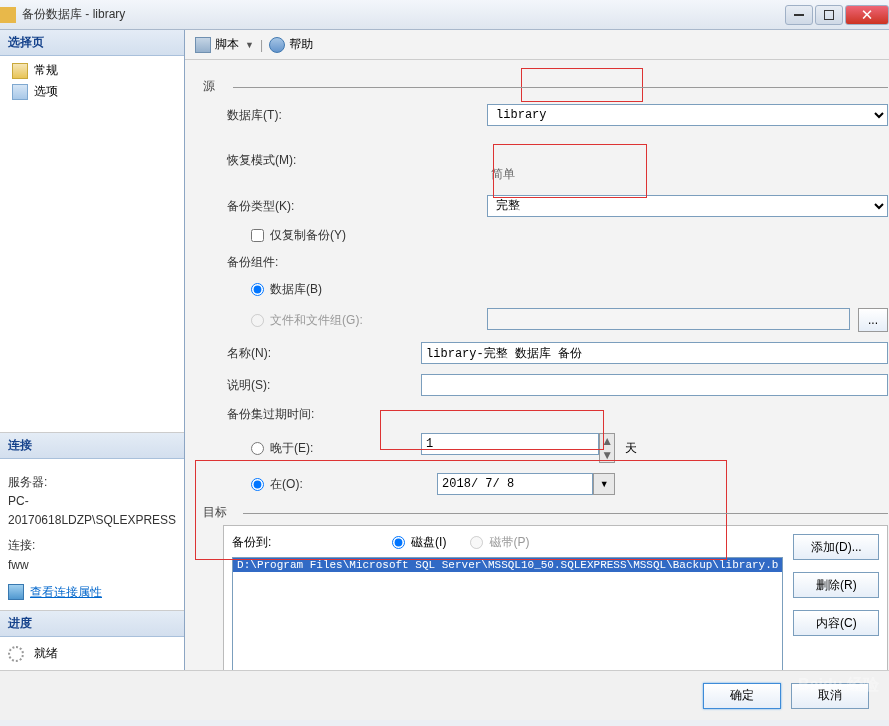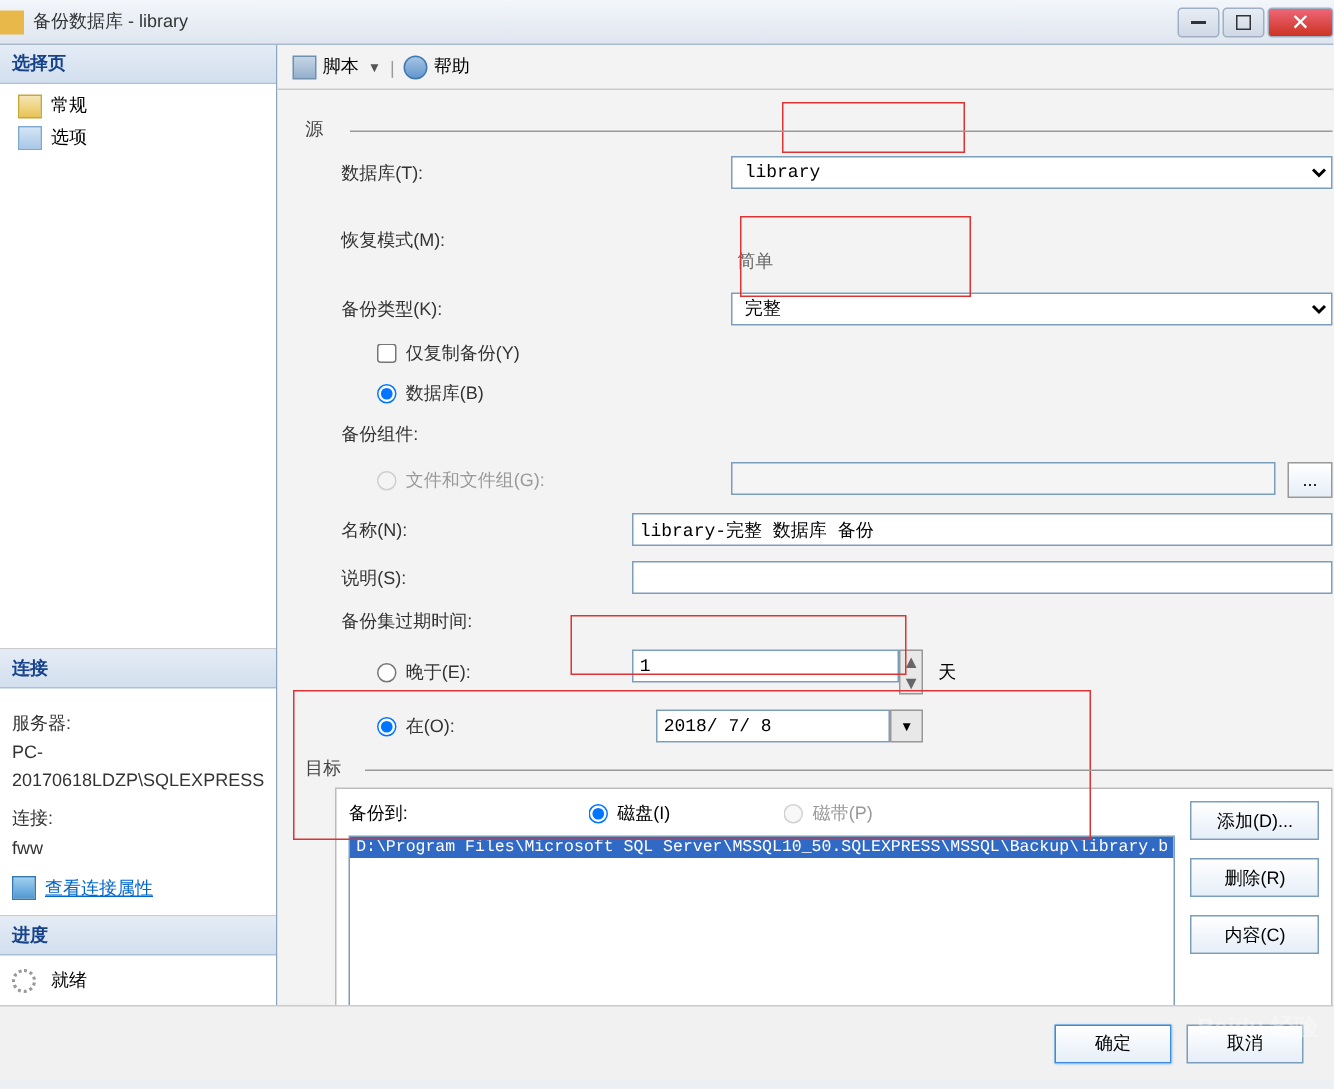--- a/index.html
+++ b/index.html
@@ -50,21 +50,21 @@
     
     select, input[type="text"] { width: 100%; height: 22px; border: 1px solid #7b9ebd; padding: 1px 4px; background: #fff; font-family: "Courier New", monospace; font-size: 12px; }
     .readonly-text { color: #666; padding: 2px 4px; margin-top: 28px; }
     .checkbox-row { display: flex; align-items: center; gap: 6px; padding-left: 24px; }
     .radio-row { display: flex; align-items: center; gap: 6px; }
     
     .dest-panel { border: 1px solid #bbb; background: #fff; margin: 4px 0 4px 20px; padding: 8px; display: flex; gap: 10px; }
     .dest-left { flex: 1; }
     .dest-header { display: flex; align-items: center; padding-bottom: 6px; }
     .dest-label { width: 160px; }
-    .dest-radios { display: flex; gap: 76px; }
+    .dest-radios { display: flex; gap: 24px; }
     .path-list { border: 1px solid #7b9ebd; background: #fff; height: 116px; overflow: auto; }
     .path-selected { background: #316ac5; color: #fff; padding: 1px 4px; font-family: "Courier New", monospace; font-size: 11px; white-space: nowrap; }
     .dest-buttons { display: flex; flex-direction: column; gap: 12px; width: 86px; }
     .dest-btn { height: 26px; border: 1px solid #7b9ebd; background: linear-gradient(#fff, #e6eef8); cursor: pointer; }
     
     .file-btn { width: 34px; height: 24px; border: 1px solid #999; background: linear-gradient(#fff, #e6eef8); margin-left: 8px; }
     .numeric-input { width: 194px; display: flex; }
     .numeric-input input { flex: 1; }
     .numeric-spin { width: 16px; border: 1px solid #999; background: #e8e8e8; display: flex; flex-direction: column; font-size: 7px; color: #666; }
     .spin-up, .spin-down { flex: 1; text-align: center; }
@@ -179,28 +179,28 @@
       </div>
 
       <div class="form-row">
         <div class="form-label indent checkbox-row">
           <input type="checkbox" style="">
           <span>仅复制备份(Y)</span>
         </div>
       </div>
 
       <div class="form-row">
+        <div class="form-label">备份组件:</div>
+      </div>
+
+      <div class="form-row">
         <div class="form-label indent radio-row">
           <input type="radio" name="component" checked="" style="">
           <span>数据库(B)</span>
         </div>
-      </div>
-
-      <div class="form-row">
-        <div class="form-label">备份组件:</div>
       </div>
 
       <div class="form-row">
         <div class="form-label indent radio-row" style="color:#999">
           <input type="radio" name="component" disabled="" style="">
           <span>文件和文件组(G):</span>
         </div>
         <div class="form-control" style="display:flex">
           <input type="text" disabled="" style="background: rgb(245, 245, 245);">
           <button class="file-btn">...</button>

